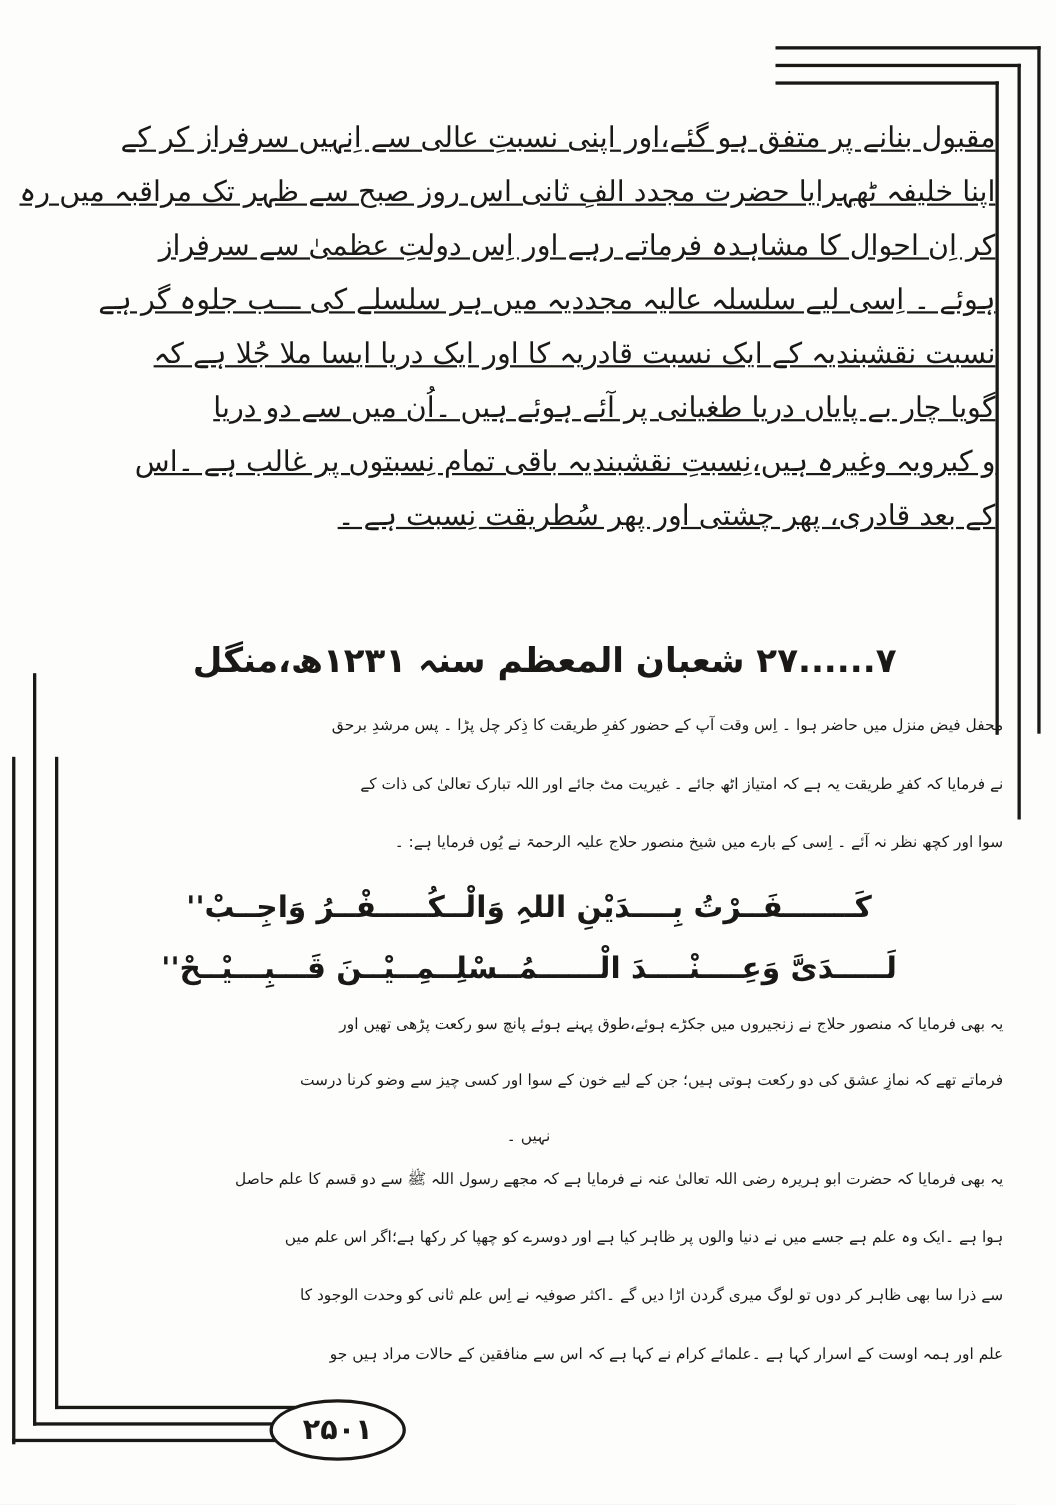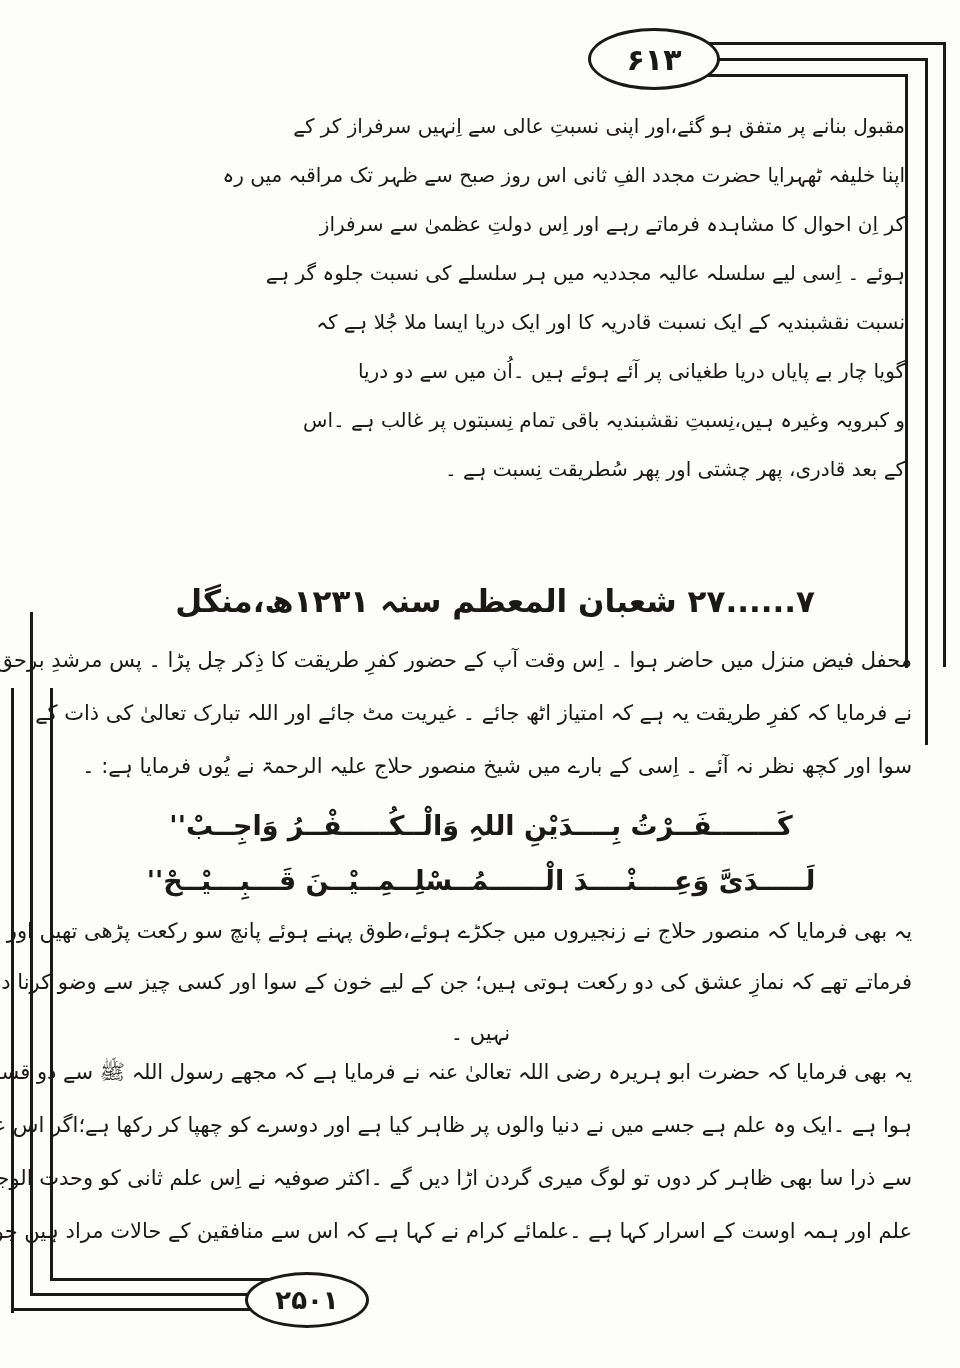--- a/index.html
+++ b/index.html
@@ -14,28 +14,28 @@
   .oval {
     position:absolute; border:3px solid #1b1916; border-radius:50%;
     background:#fdfdfb; display:flex; align-items:center; justify-content:center;
     z-index:6; font-weight:bold; letter-spacing:2px;
   }
   .oval-top    { left:588px; top:28px;   width:126px; height:56px; font-size:30px; }
   .oval-bottom { left:245px; top:1272px; width:118px; height:50px; font-size:26px;text-align:center; }
   
   .txtblock { position:absolute; z-index:2; }
   .txtblock .ln { white-space:nowrap; overflow:visible; text-align:right; }
-  .para1 { top:102px; right:55px; width:770px; font-size:20px; }
+  .para1 { top:102px; right:55px; width:770px; font-size:26px;text-decoration:underline; }
   .para1 .ln { height:49px; line-height:49px; }
   .heading {
     top:566px; right:145px; font-size:31px; font-weight:bold; height:70px; line-height:70px;
     white-space:nowrap;
     margin-left:31px;
   }
-  .body-para { right:48px; left:34px; font-size:21px; }
+  .body-para { right:48px; left:34px; font-size:14px; }
   .body-para .ln { height:53px; line-height:53px; }
   .para2 { top:634px; }
   .para3 { top:906px; }
   .para3 .ln { height:51px; line-height:51px;margin-left:15px; }
   .para4 { top:1046px; }
   .verse {
     top:798px; right:48px; left:50px; font-size:27px; font-weight:bold; text-align:center;
   }
   .verse .ln { height:55px; line-height:55px; white-space:nowrap; text-align:center; }
   .center-line { text-align:center !important; }
@@ -57,32 +57,29 @@
 
     <div class="bline" style="left:11px; top:688px; width:3px; height:625px;"></div>
     <div class="bline" style="left:30px; top:612px; width:3px; height:684px;"></div>
     <div class="bline" style="left:50px; top:688px; width:3px; height:593px;"></div>
 
     <div class="bline" style="top:1308px; left:11px; width:289px; height:3px;"></div>
     <div class="bline" style="top:1293px; left:30px; width:280px; height:3px;"></div>
     <div class="bline" style="top:1278px; left:50px; width:260px; height:3px;"></div>
   </div>
 
-  <div class="oval oval-top">
-    <span>۶۱۳</span>
-  </div>
   <div class="oval oval-bottom">
     <span>۲۵۰۱</span>
   </div>
 
   <div class="txtblock para1">
     <div class="ln">مقبول بنانے پر متفق ہو گئے،اور اپنی نسبتِ عالی سے اِنہیں سرفراز کر کے</div>
     <div class="ln">اپنا خلیفہ ٹھہرایا حضرت مجدد الفِ ثانی اس روز صبح سے ظہر تک مراقبہ میں رہ</div>
     <div class="ln">کر اِن احوال کا مشاہدہ فرماتے رہے اور اِس دولتِ عظمیٰ سے سرفراز</div>
-    <div class="ln">ہوئے ۔ اِسی لیے سلسلہ عالیہ مجددیہ میں ہر سلسلے کی نسبت جلوہ گر ہے</div>
+    <div class="ln">ہوئے ۔ اِسی لیے سلسلہ عالیہ مجددیہ میں ہر سلسلے کی ـــب جلوہ گر ہے</div>
     <div class="ln">نسبت نقشبندیہ کے ایک نسبت قادریہ کا اور ایک دریا ایسا ملا جُلا ہے کہ</div>
     <div class="ln">گویا چار بے پایاں دریا طغیانی پر آئے ہوئے ہیں ۔اُن میں سے دو دریا</div>
     <div class="ln">و کبرویہ وغیرہ ہیں،نِسبتِ نقشبندیہ باقی تمام نِسبتوں پر غالب ہے ۔اس</div>
     <div class="ln">کے بعد قادری، پھر چشتی اور پھر سُطریقت نِسبت ہے ۔</div>
   </div>
 
   <div class="txtblock heading">۷......۲۷ شعبان المعظم سنہ ۱۲۳۱ھ،منگل</div>
 
   <div class="txtblock body-para para2">
     <div class="ln">محفل فیض منزل میں حاضر ہوا ۔ اِس وقت آپ کے حضور کفرِ طریقت کا ذِکر چل پڑا ۔ پس مرشدِ برحق</div>

